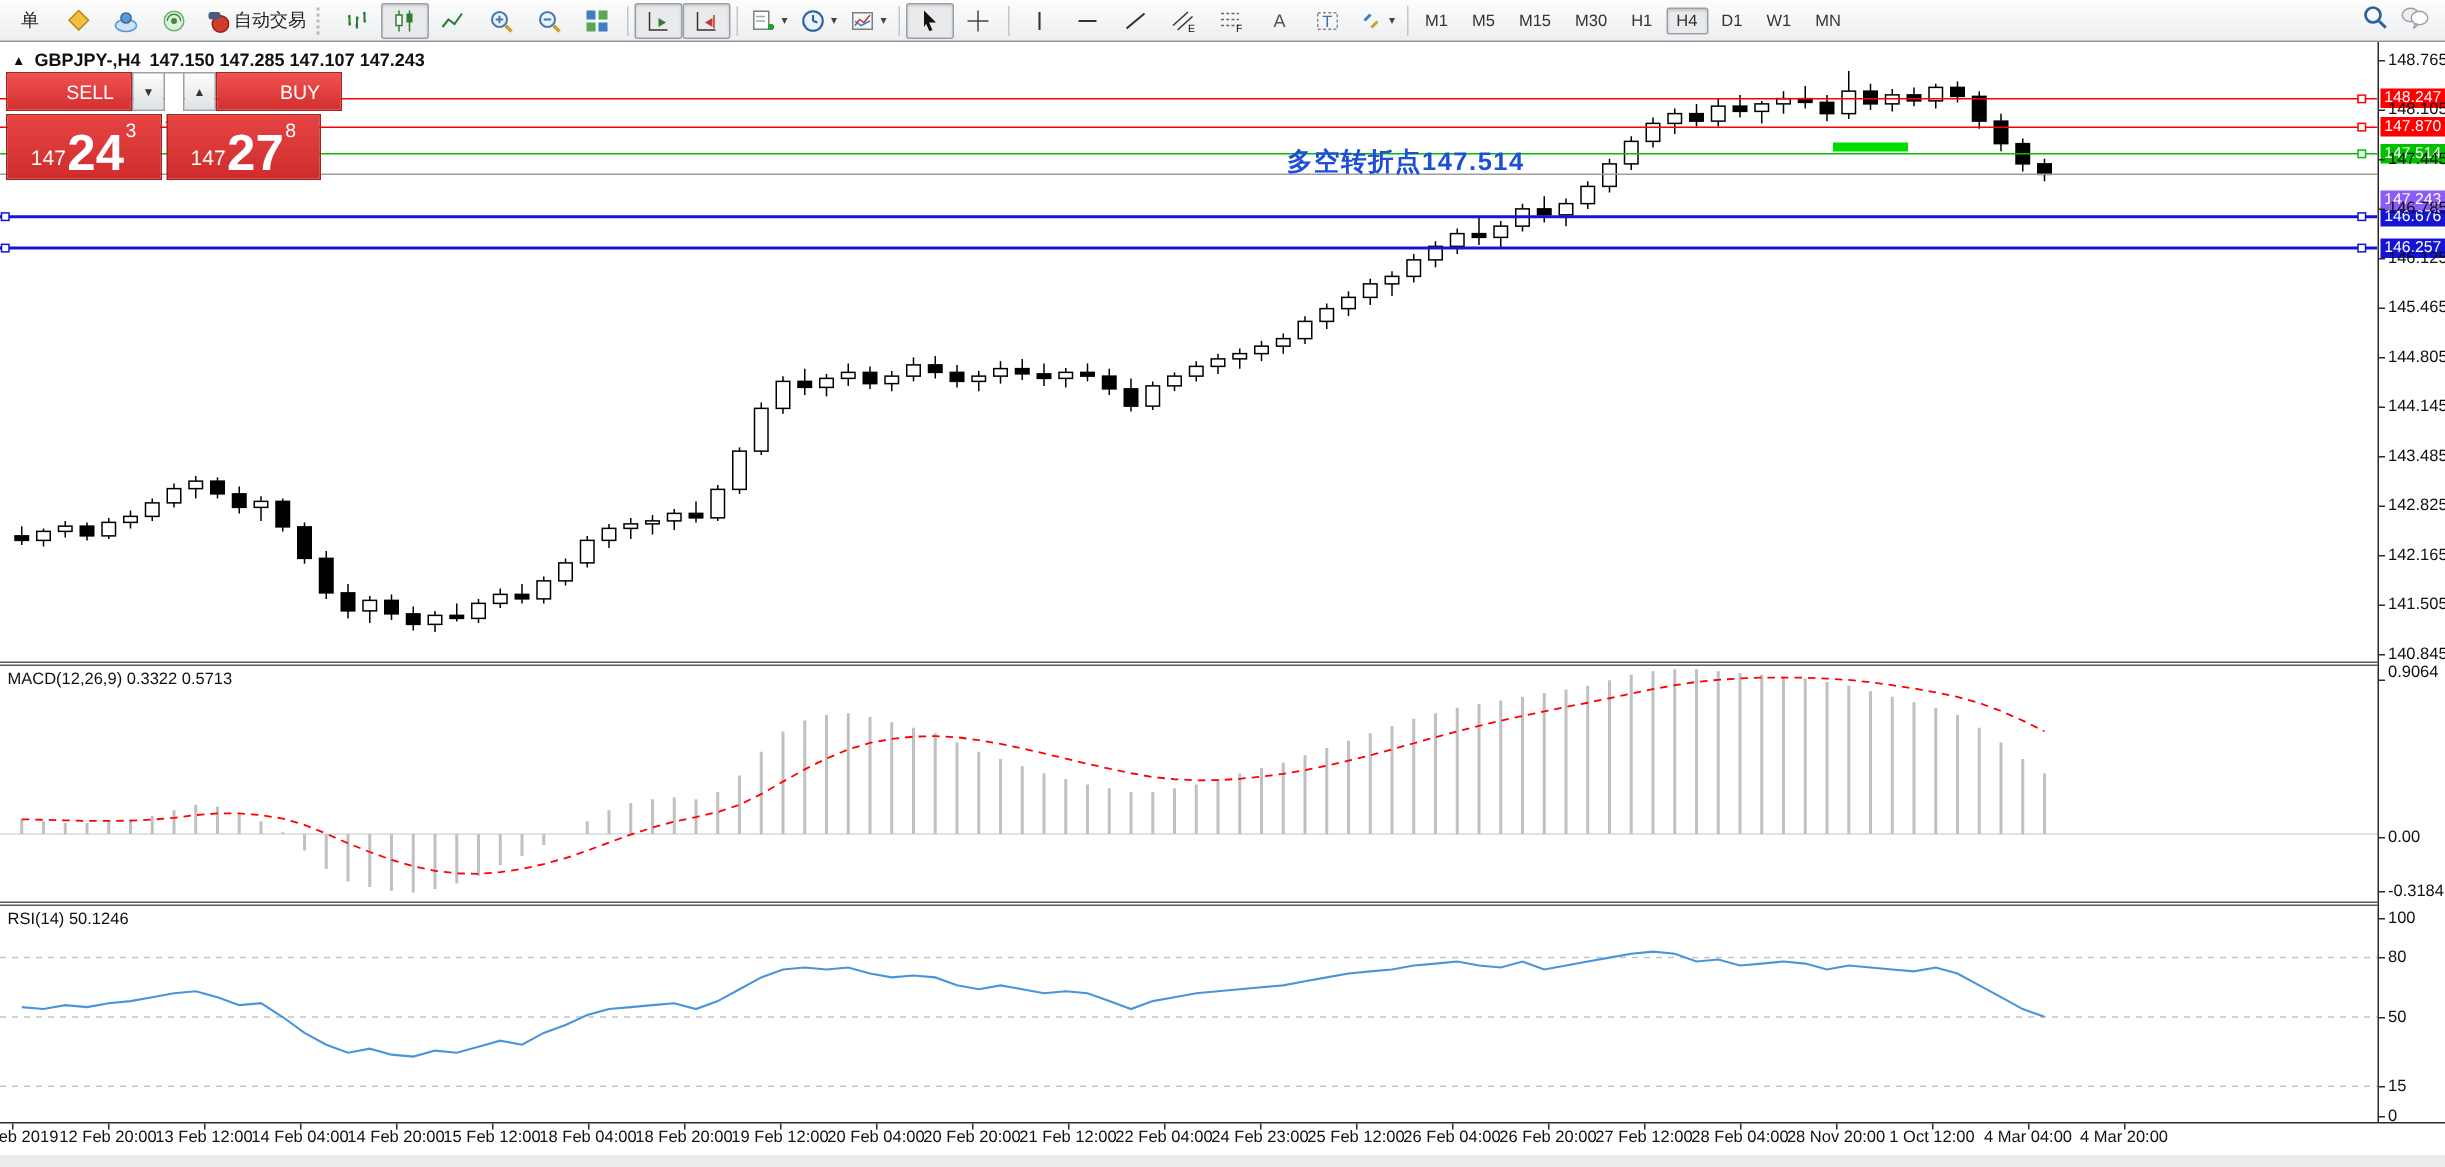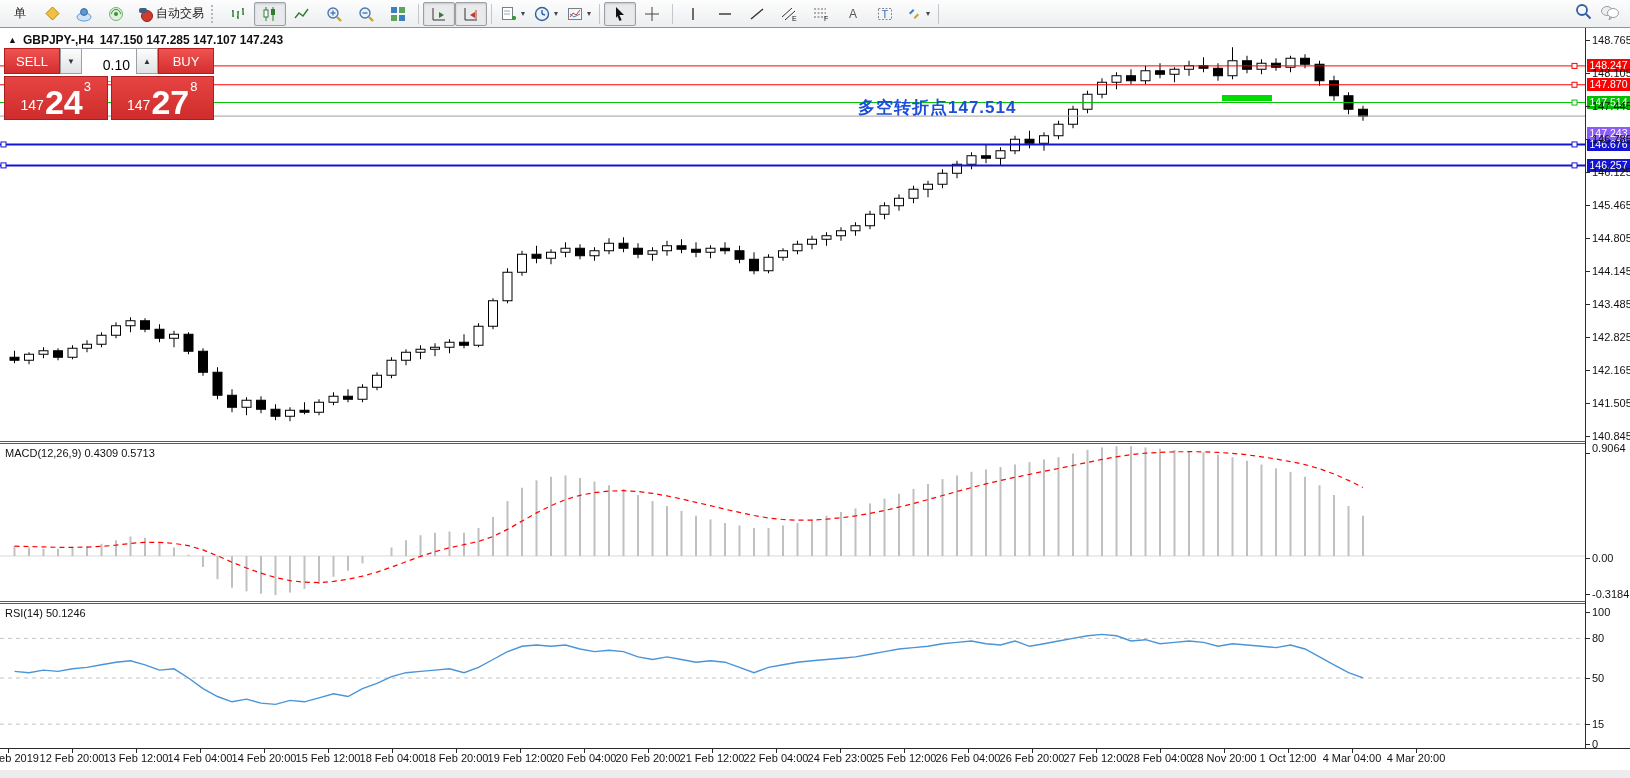--- a/index.html
+++ b/index.html
@@ -40,21 +40,21 @@
   #chart-title{position:absolute;left:8px;top:5px;font-size:12px;font-weight:700;color:#111;display:flex;gap:6px;align-items:center;}
   #chart-title .tri{font-size:9px;font-weight:400;}
   .ind-label{position:absolute;left:5px;font-size:11px;color:#111;}
   #macd-label{top:419px;} #rsi-label{top:579px;}
   #annotation{position:absolute;left:858px;top:68px;font-size:17px;font-weight:700;color:#1d4ed8;letter-spacing:1px;}
   #hl-bar{position:absolute;left:1222px;top:67px;width:50px;height:6px;background:#00dc00;}
   
   #trade{position:absolute;left:4px;top:20px;width:210px;}
   #trade .row1{display:flex;height:26px;}
   .tp-btn{flex:0 0 54px;background:linear-gradient(#ef5350,#d32f2f);border:1px solid #b71c1c;color:#fff;
-     font-size:13px;display:flex;align-items:center;justify-content:center;}
+     font-size:13px;display:flex;align-items:center;justify-content:center;padding-left:28px;}
   .step-btn{flex:0 0 20px;background:linear-gradient(#fdfdfd,#dfe1e3);border:1px solid #9aa0a6;
      display:flex;align-items:center;justify-content:center;font-size:8px;color:#333;}
   #vol{flex:1;border:1px solid #9aa0a6;border-left:none;border-right:none;text-align:right;font-size:14px;padding:16px 6px;outline:none;min-width:0;}
   #trade .row2{display:flex;gap:3px;margin-top:2px;}
   .bigprice{flex:1;height:40px;background:linear-gradient(#e74343,#cf2d2d);border:1px solid #a81f1f;color:#fff;
      display:flex;align-items:flex-end;justify-content:center;padding-bottom:2px;}
   .bigprice .pre{font-size:14px;margin-bottom:4px;}
   .bigprice .main{font-size:34px;font-weight:700;line-height:.85;margin:0 1px;}
   .bigprice .sup{font-size:13px;align-self:flex-start;margin-top:2px;}
 </style>
@@ -291,20 +291,31 @@
       <span class="ico">
         <svg width="16" height="16">
             <path d="M3 7l4-4 1.4 1.4L4.4 8.4z" fill="#3f7fc1"></path>
             <path d="M13 9l-4 4-1.4-1.4 4-4z" fill="#c9a227"></path>
           </svg>
       </span>
         <span class="caret">▾</span>
     </div>
 
     <div class="sep"></div>
+    <div id="tf-group" style="display:flex;gap:2px;">
+        <div class="tf">M1</div>
+        <div class="tf">M5</div>
+        <div class="tf">M15</div>
+        <div class="tf">M30</div>
+        <div class="tf">H1</div>
+        <div class="tf active">H4</div>
+        <div class="tf">D1</div>
+        <div class="tf">W1</div>
+        <div class="tf">MN</div>
+      </div>
 
     <div class="toolbar-right">
       <span class="ico">
         <svg width="17" height="17">
             <circle cx="7" cy="7" r="5" fill="none" stroke="#2f5f9e" stroke-width="1.8"></circle>
             <line x1="11" y1="11" x2="15.5" y2="15.5" stroke="#2f5f9e" stroke-width="2"></line>
           </svg>
       </span>
       <span class="ico">
         <svg width="20" height="16">
@@ -770,21 +781,21 @@
         <div class="time-label" style="left: 1416px;">4 Mar 20:00</div>
       </div>
     <div id="bottom-strip"></div>
 
     <div id="chart-title">
       <span class="tri">▲</span>
       <span>GBPJPY-,H4</span>
       <span>147.150 147.285 147.107 147.243</span>
     </div>
 
-    <div id="macd-label" class="ind-label">MACD(12,26,9) 0.4309 0.5713</div>
+    <div id="macd-label" class="ind-label">MACD(12,26,9) 0.3322 0.5713</div>
     <div id="rsi-label" class="ind-label">RSI(14) 50.1246</div>
 
     <div id="annotation">多空转折点147.514</div>
     <div id="hl-bar"></div>
 
     <div id="trade">
       <div class="row1">
         <div class="tp-btn">SELL</div>
         <div class="step-btn">
             <span>▼</span>

